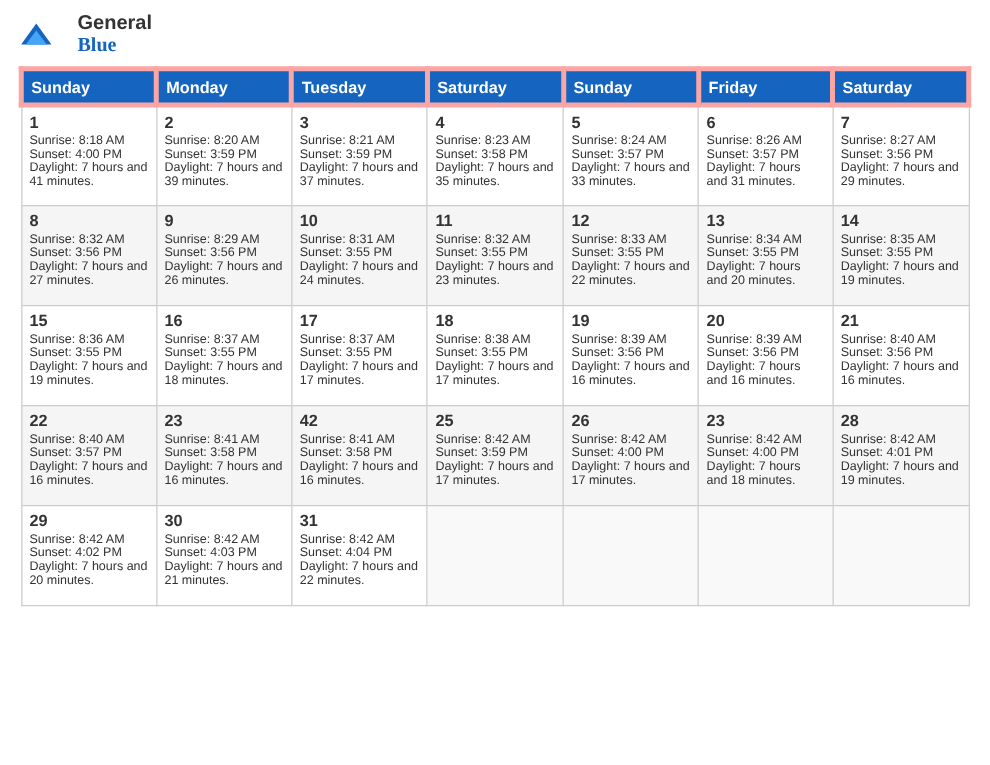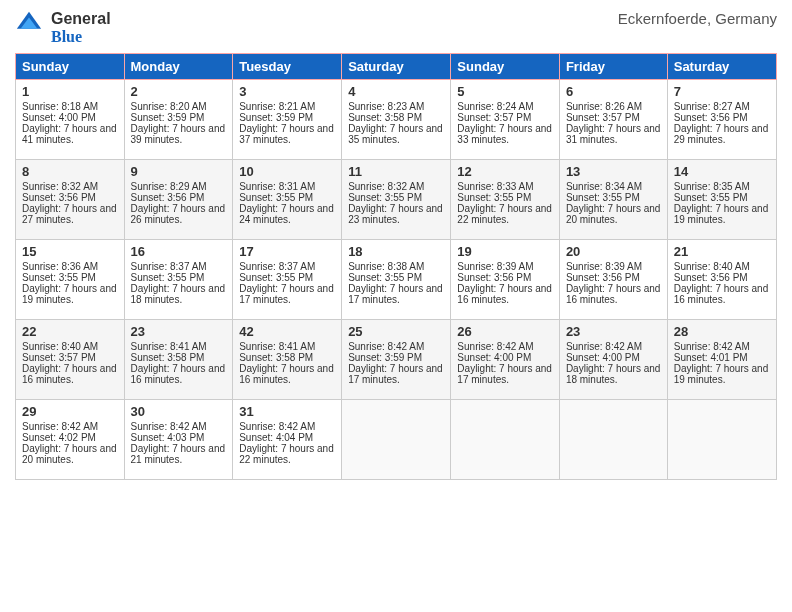--- a/index.html
+++ b/index.html
@@ -16,22 +16,22 @@
       padding: 10px 15px;
     }
     .header {
       display: flex;
       justify-content: space-between;
       align-items: flex-start;
       margin-bottom: 8px;
     }
     .logo {
       display: flex;
-      align-items: flex-start;
-      gap: 8px;
+      align-items: flex-end;
+      gap: 19px;
     }
     .logo-text {
       display: flex;
       flex-direction: column;
       line-height: 1.1;
     }
     .logo-general {
       font-size: 16px;
       font-weight: bold;
       color: #333;
@@ -62,21 +62,21 @@
       width: 100%;
       border-collapse: collapse;
     }
     .calendar th {
       background-color: #1565c0;
       color: white;
       padding: 5px 6px;
       text-align: left;
       font-size: 13px;
       font-weight: bold;
-      border: 1px solid #fca5a5;
+      border: 4px solid #fca5a5;
     }
     .calendar td {
       border: 1px solid #ccc;
       padding: 4px 6px;
       vertical-align: top;
       font-size: 10px;
       color: #333;
       width: 113px;
       height: 80px;
       background: #fff;
@@ -103,21 +103,20 @@
       <svg class="logo-icon" viewBox="0 0 30 30" xmlns="http://www.w3.org/2000/svg">
         <polygon points="15,2 28,20 2,20" fill="#1565c0"></polygon>
         <polygon points="15,8 24,20 6,20" fill="#42a5f5"></polygon>
       </svg>
       <div class="logo-text">
         <span class="logo-general">General</span>
         <span class="logo-blue">Blue</span>
       </div>
     </div>
     <div class="title-block">
-      <div class="location-title">Eckernfoerde, Germany</div>
     </div>
   </div>
 
   <table class="calendar">
     <thead>
       <tr>
         <th>Sunday</th>
         <th>Monday</th>
         <th>Tuesday</th>
         <th>Saturday</th>

